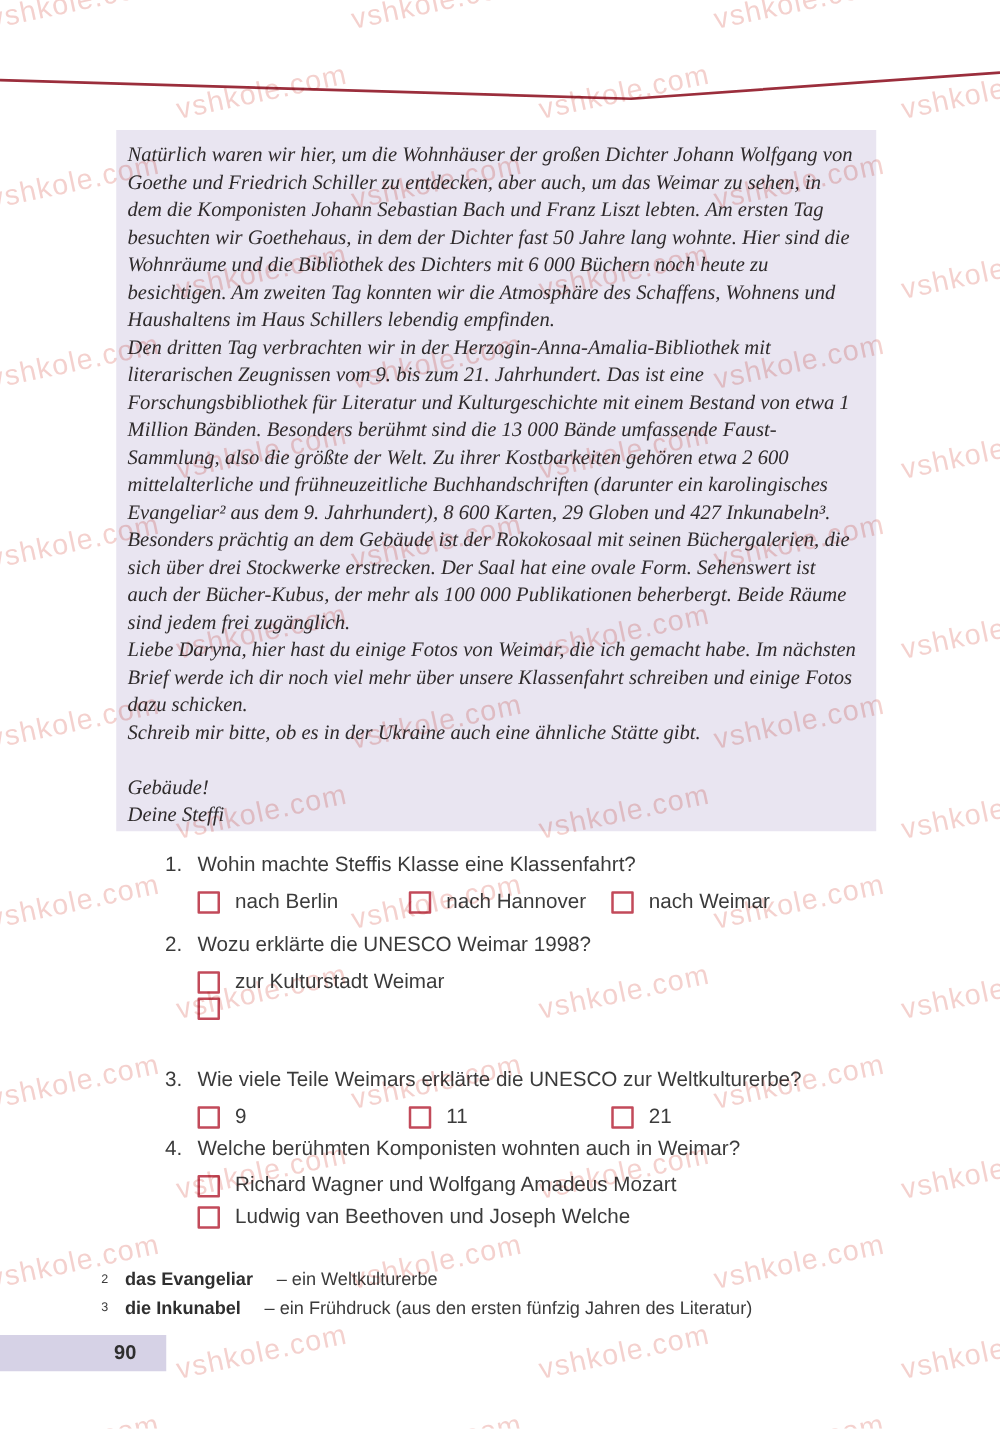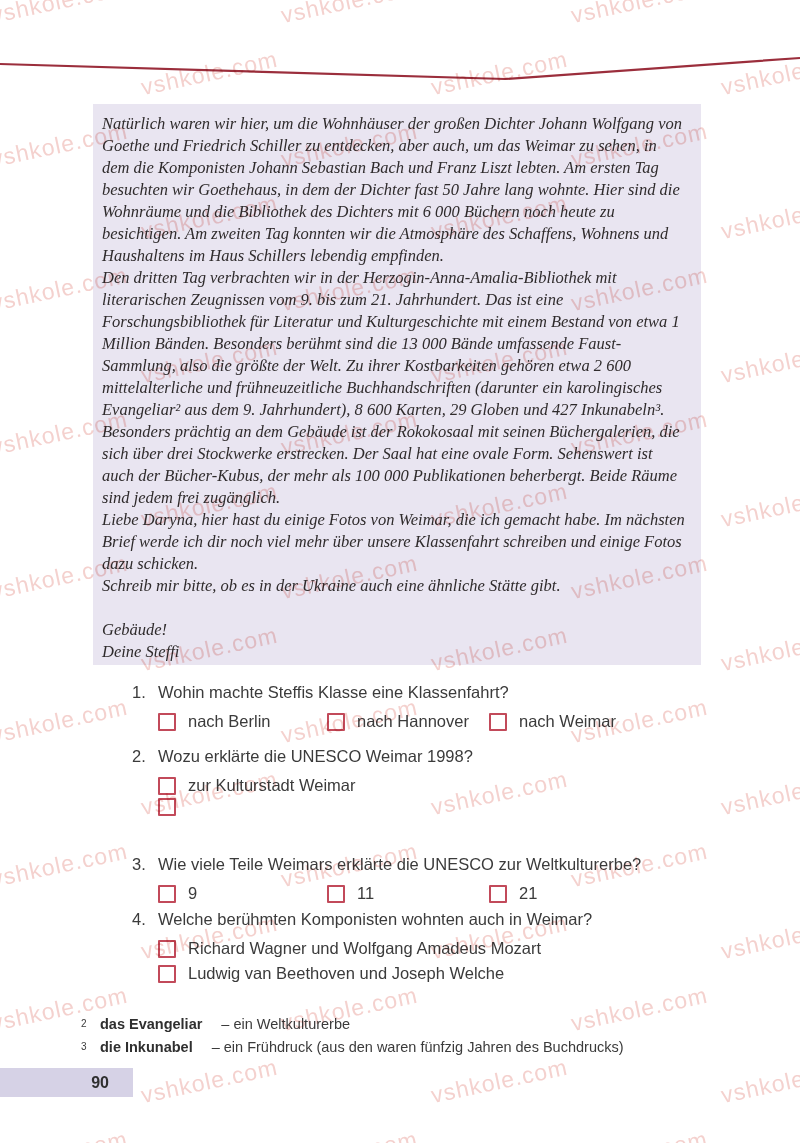--- a/index.html
+++ b/index.html
@@ -134,21 +134,21 @@
 
   <div class="footnotes">
     <div class="footnote">
       <span class="fn-marker">2</span>
       <span class="fn-term">das Evangeliar</span>
       <span class="fn-def">– ein Weltkulturerbe</span>
     </div>
     <div class="footnote">
       <span class="fn-marker">3</span>
       <span class="fn-term">die Inkunabel</span>
-      <span class="fn-def">– ein Frühdruck (aus den waren fünfzig Jahren des Buchdrucks)</span>
+      <span class="fn-def">– ein Frühdruck (aus den ersten fünfzig Jahren des Literatur)</span>
     </div>
   </div>
 
   <div class="page-tab">
     <span class="page-num">90</span>
   </div>
 
   <div class="wm-layer" id="wm-layer">
       <span class="wm" style="left: -10px; top: -12px;">vshkole.com</span>
       <span class="wm" style="left: 280px; top: -12px;">vshkole.com</span>

